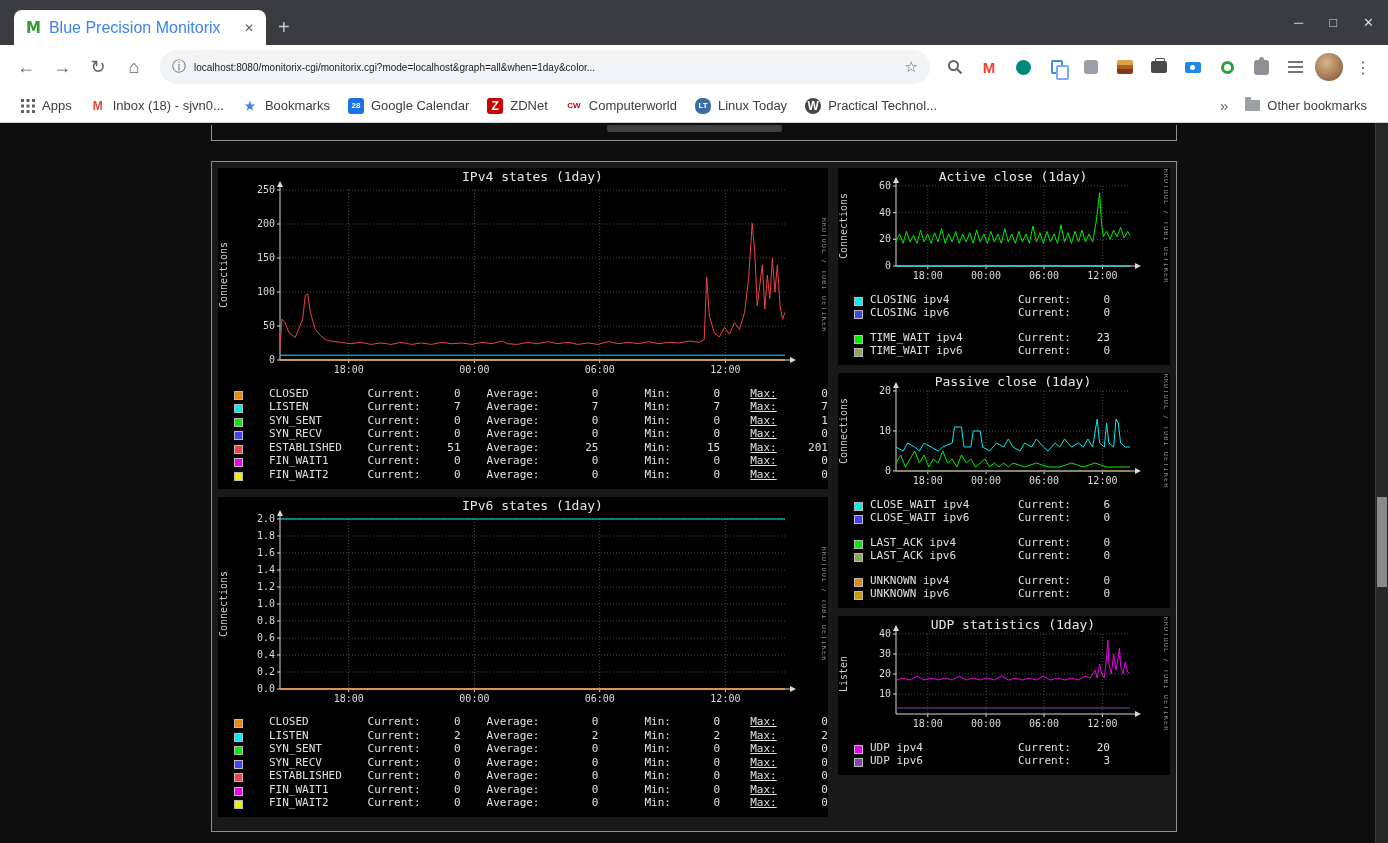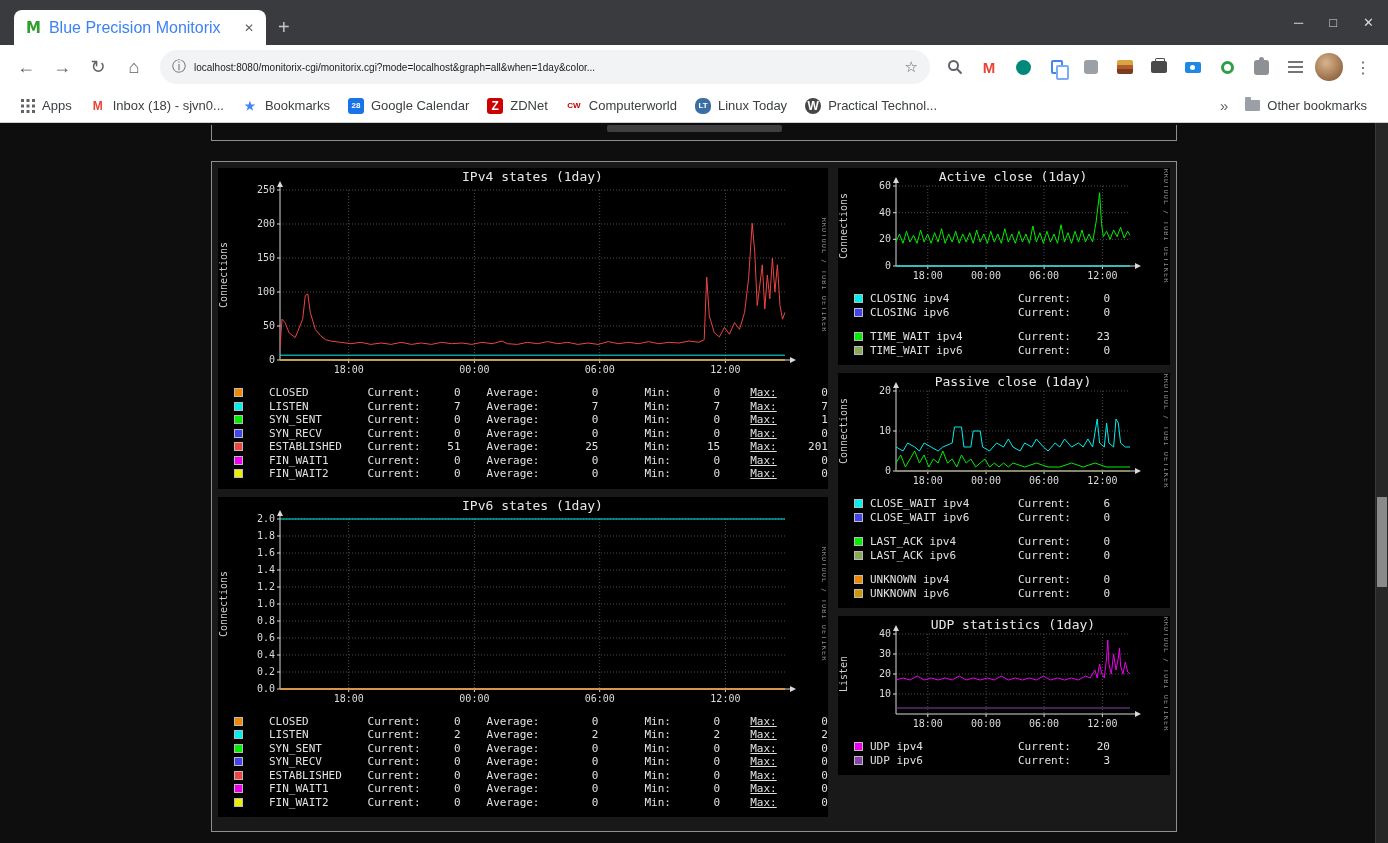--- a/index.html
+++ b/index.html
@@ -66,21 +66,21 @@
   .ctick{font:10px "DejaVu Sans Mono",monospace;fill:#dcdcdc;}
   .cyl{font:10px "DejaVu Sans Mono",monospace;fill:#cfcfcf;}
   .cwm{font:7px "DejaVu Sans Mono",monospace;fill:#8a8a8a;letter-spacing:1px;}
   .grid{stroke:#4d4d4d;stroke-dasharray:1,2;}
   .tline{stroke:#d9d9d9;}
   .axis{stroke:#d9d9d9;stroke-width:1;}
   .arrow{fill:#d9d9d9;}
 
   
   .legend{padding:2px 0 2px 16px;font:11px "DejaVu Sans Mono",monospace;color:#e0e0e0;}
-  .lrow{display:flex;align-items:center;height:13.5px;}
+  .lrow{display:flex;align-items:flex-end;height:13.5px;}
   .lgap{height:11px;}
   .sw{width:9px;height:9px;border:1px solid #bbb;margin-right:7px;flex:none;}
   .lval{text-align:right;}
   .large .lname{width:104px;margin-left:19px;}
   .large .llab.c0{width:58px;}  .large .lval.v0{width:40px;}
   .large .llab.c1{width:62px;margin-left:26px;} .large .lval.v1{width:56px;}
   .large .llab.c2{width:34px;margin-left:46px;} .large .lval.v2{width:46px;}
   .large .llab.c3{width:34px;margin-left:30px;text-decoration:underline;} .large .lval.v3{width:48px;}
   .small .lname{width:148px;}
   .small .llab.c0{width:58px;} .small .lval.v0{width:34px;}

